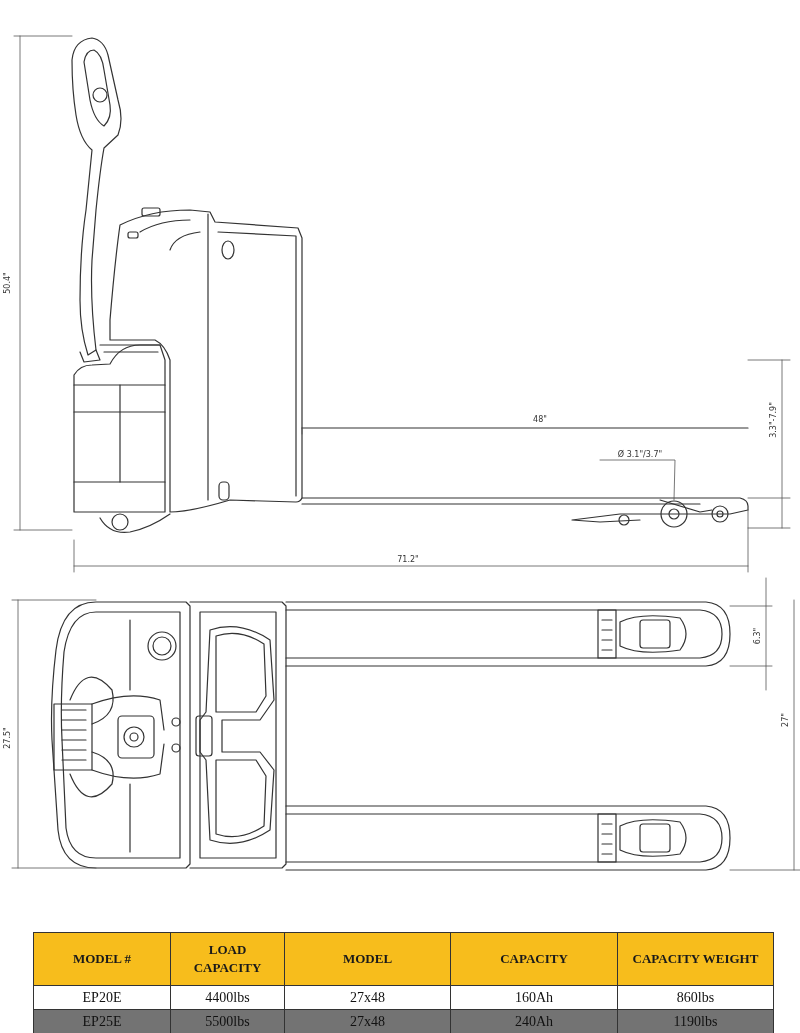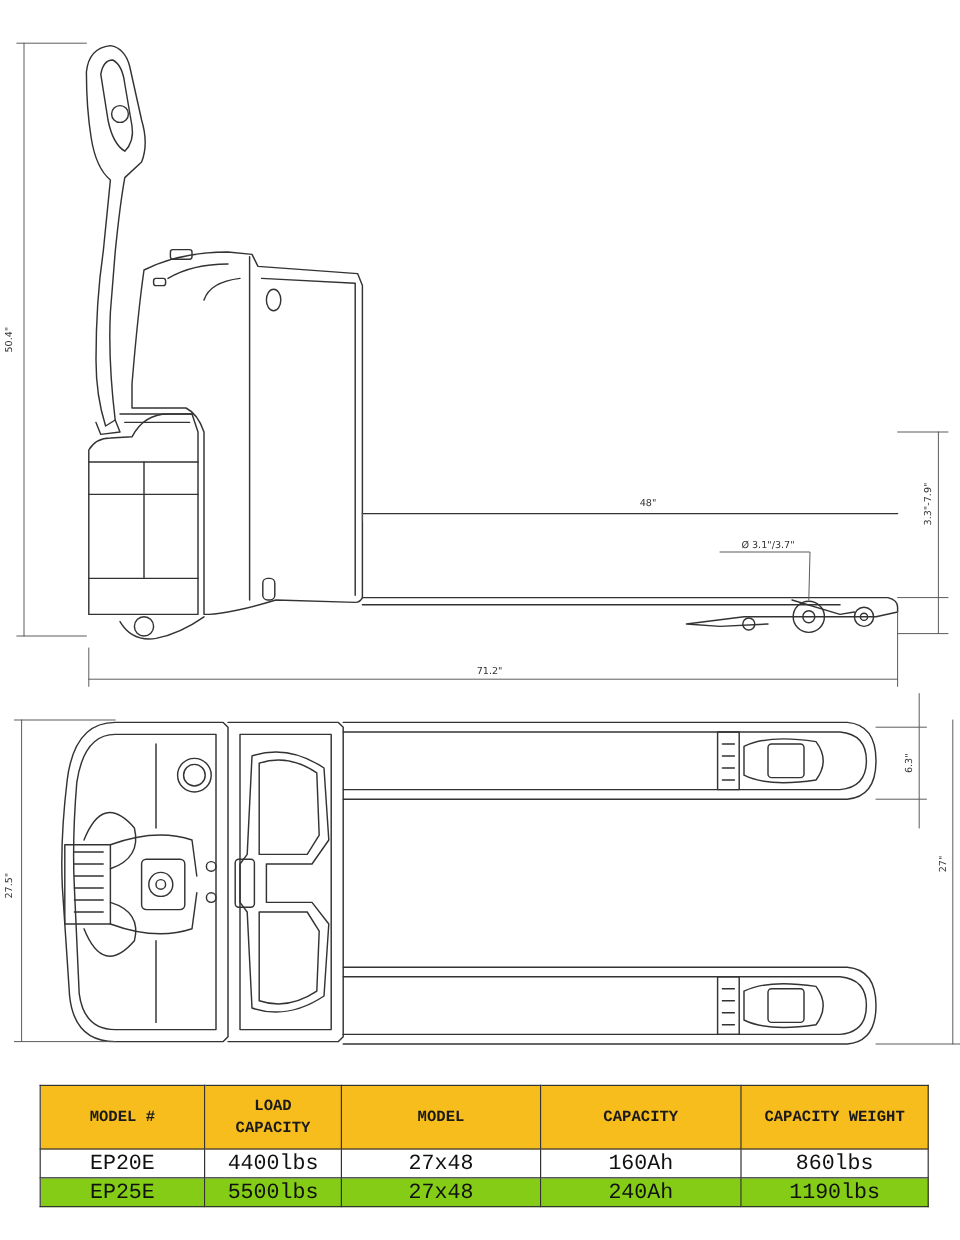--- a/index.html
+++ b/index.html
@@ -1,31 +1,31 @@
 <!DOCTYPE html>
 <html><head>
   <meta charset="utf-8">
   <style>
     html, body { margin: 0; padding: 0; background: #ffffff; }
     body { width: 800px; height: 1033px; position: relative; overflow: hidden; font-family: "DejaVu Sans", sans-serif; }
     #drawing { position: absolute; left: 0; top: 0; width: 800px; height: 890px; }
     .dim-label { font-family: "DejaVu Sans", sans-serif; font-size: 8px; fill: #333; }
     #spec-table {
-      position: absolute; left: 33px; top: 904px; width: 740px;
-      border-collapse: collapse; font-family: Liberation Mono, monospace;
+      position: absolute; left: 33px; top: 932px; width: 740px;
+      border-collapse: collapse; font-family: Liberation Serif, serif;
       table-layout: fixed;
     }
     #spec-table th, #spec-table td { border: 1px solid #333; text-align: center; padding: 0; }
     #spec-table th {
       background: #f7bd1c; color: #1a1a1a; font-weight: bold; font-size: 13px;
       height: 52px; line-height: 18px;
     }
-    #spec-table td { font-size: 18px; color: #111; height: 23px; }
+    #spec-table td { font-size: 14px; color: #111; height: 23px; }
     #spec-table tr.row-1 td { background: #ffffff; }
-    #spec-table tr.row-2 td { background: #84cc16; }
+    #spec-table tr.row-2 td { background: #737373; }
   </style>
 </head>
 <body>
 
 <svg id="drawing" width="800" height="890" viewBox="0 0 800 890" xmlns="http://www.w3.org/2000/svg">
   <g fill="none" stroke="#333" stroke-width="1.2" stroke-linejoin="round" stroke-linecap="round">
 
     <g>
 
       <path d="M72,60 Q74,40 92,38 Q104,40 108,55 L118,100 Q124,120 118,135 L104,148 Q100,170 96,210 L92,260 Q90,300 96,350 L88,355 Q80,330 80,300 Q80,250 86,210 L92,150 Q80,140 76,115 Q72,90 72,60 Z"></path>

